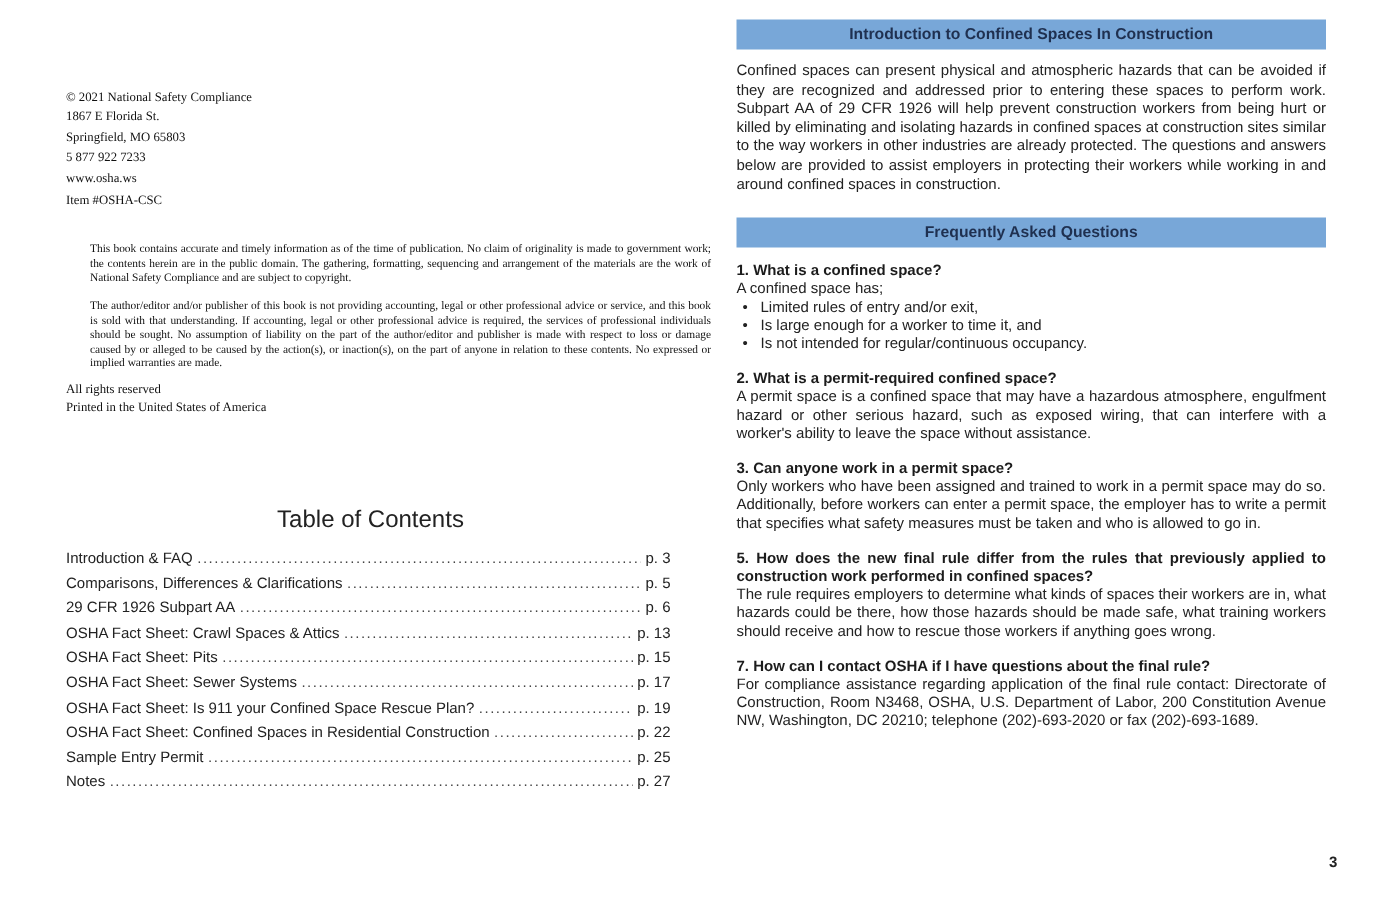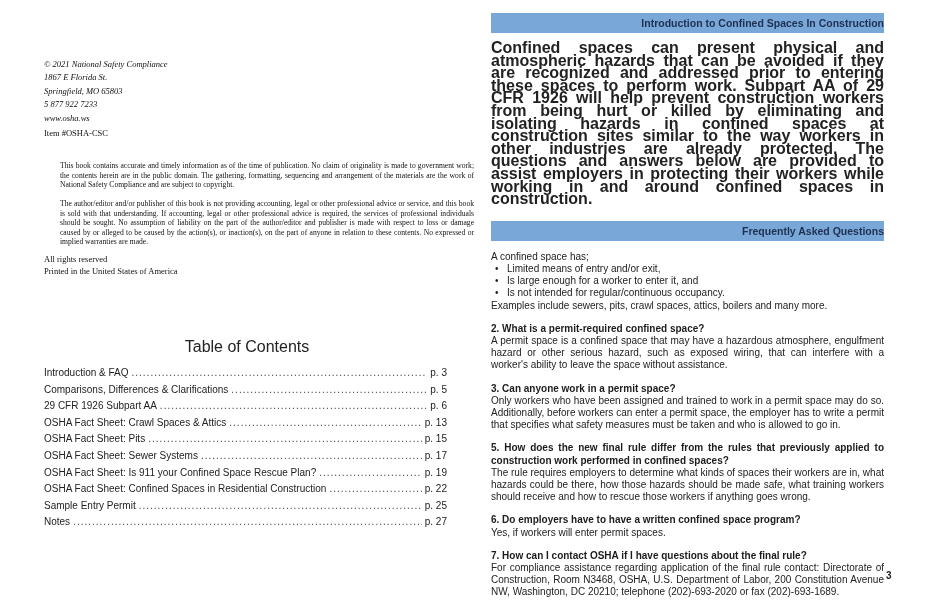--- a/index.html
+++ b/index.html
@@ -12,21 +12,21 @@
     color: #1a1a1a;
   }
 
   
   .left-page {
     position: absolute; left: 44px; top: 0; width: 414px; height: 600px;
   }
   .pub-block {
     position: absolute; left: 0; top: 58px;
     font-family: "Liberation Serif", serif;
-    font-size: 8.5px; line-height: 13.4px; color: #111; font-style: italic;
+    font-size: 8.5px; line-height: 13.4px; color: #111;
   }
   .item-line {
     position: absolute; left: 0; top: 128px;
     font-family: "Liberation Serif", serif;
     font-size: 8.5px; color: #111;
   }
   .disclaimer {
     position: absolute; left: 16px; width: 414px;
     font-family: "Liberation Serif", serif;
     font-size: 7.6px; line-height: 9.6px;
@@ -57,29 +57,29 @@
   }
   .toc-page { white-space: nowrap; }
 
   
   .right-page {
     position: absolute; left: 491px; top: 13px; width: 393px;
   }
   .header-bar {
     background: #78a7d8;
     height: 20px; line-height: 20px;
-    text-align: right;
+    text-align: center;
     font-weight: bold; font-size: 10.5px;
     color: #1f3050;
   }
   .faq-bar { margin-top: 15px; }
   .intro-par {
     margin-top: 9px;
-    font-weight: bold;
-    font-size: 16px; line-height: 12.6px;
+    font-weight: normal;
+    font-size: 10px; line-height: 12.6px;
     text-align: justify; color: #222;
   }
   .faq-list { margin-top: 10px; }
   .faq-item { margin-bottom: 11px; }
   .faq-q {
     font-weight: bold; font-size: 10px; line-height: 12.2px;
     text-align: justify; color: #1c1c1c;
   }
   .faq-a {
     font-size: 10px; line-height: 12.2px;
@@ -175,58 +175,54 @@
 
   <div class="header-bar">Introduction to Confined Spaces In Construction</div>
 
   <div class="intro-par">Confined spaces can present physical and atmospheric hazards that can be avoided if they are recognized and addressed prior to entering these spaces to perform work. Subpart AA of 29 CFR 1926 will help prevent construction workers from being hurt or killed by eliminating and isolating hazards in confined spaces at construction sites similar to the way workers in other industries are already protected. The questions and answers below are provided to assist employers in protecting their workers while working in and around confined spaces in construction.</div>
 
   <div class="header-bar faq-bar">Frequently Asked Questions</div>
 
   <div class="faq-list">
 
     <div class="faq-item">
+      <div class="faq-q">1.  What is a confined space?</div>
       <div class="faq-a">A confined space has;</div>
       <div class="bullet-row">
         <span class="bullet-dot">•</span>
-        <span>Limited means of entry and/or exit,</span>
+        <span>Limited rules of entry and/or exit,</span>
       </div>
       <div class="bullet-row">
         <span class="bullet-dot">•</span>
-        <span>Is large enough for a worker to enter it, and</span>
+        <span>Is large enough for a worker to time it, and</span>
       </div>
       <div class="bullet-row">
         <span class="bullet-dot">•</span>
         <span>Is not intended for regular/continuous occupancy.</span>
       </div>
-      <div class="faq-a">Examples include sewers, pits, crawl spaces, attics, boilers and many more.</div>
     </div>
 
     <div class="faq-item">
       <div class="faq-q">2.  What is a permit-required confined space?</div>
       <div class="faq-a">A permit space is a confined space that may have a hazardous atmosphere, engulfment hazard or other serious hazard, such as exposed wiring, that can interfere with a worker's ability to leave the space without assistance.</div>
     </div>
 
     <div class="faq-item">
       <div class="faq-q">3.  Can anyone work in a permit space?</div>
       <div class="faq-a">Only workers who have been assigned and trained to work in a permit space may do so. Additionally, before workers can enter a permit space, the employer has to write a permit that specifies what safety measures must be taken and who is allowed to go in.</div>
     </div>
 
     <div class="faq-item">
     </div>
 
     <div class="faq-item">
       <div class="faq-q">5.  How does the new final rule differ from the rules that previously applied to construction work performed in confined spaces?</div>
       <div class="faq-a">The rule requires employers to determine what kinds of spaces their workers are in, what hazards could be there, how those hazards should be made safe, what training workers should receive and how to rescue those workers if anything goes wrong.</div>
     </div>
 
-    <div class="faq-item">
-      <div class="faq-q">6.  Do employers have to have a written confined space program?</div>
-      <div class="faq-a">Yes, if workers will enter permit spaces.</div>
-    </div>
 
     <div class="faq-item">
       <div class="faq-q">7.  How can I contact OSHA if I have questions about the final rule?</div>
       <div class="faq-a">For compliance assistance regarding application of the final rule contact: Directorate of Construction, Room N3468, OSHA, U.S. Department of Labor, 200 Constitution Avenue NW, Washington, DC 20210; telephone (202)-693-2020 or fax (202)-693-1689.</div>
     </div>
 
   </div>
 </div>
 
 <div class="page-num">3</div>

